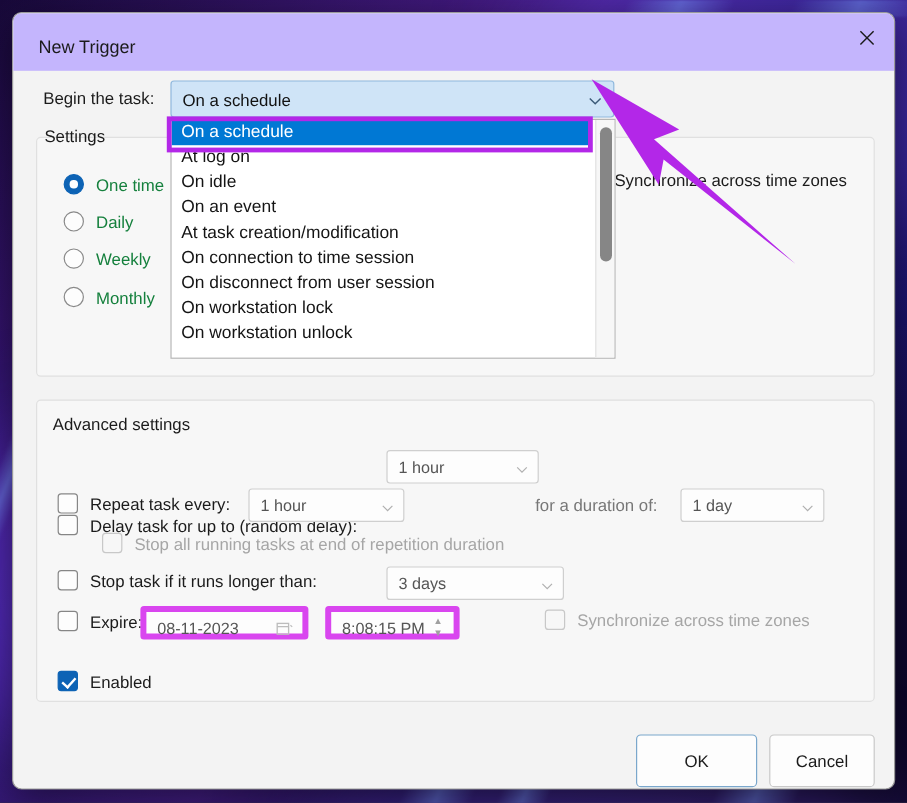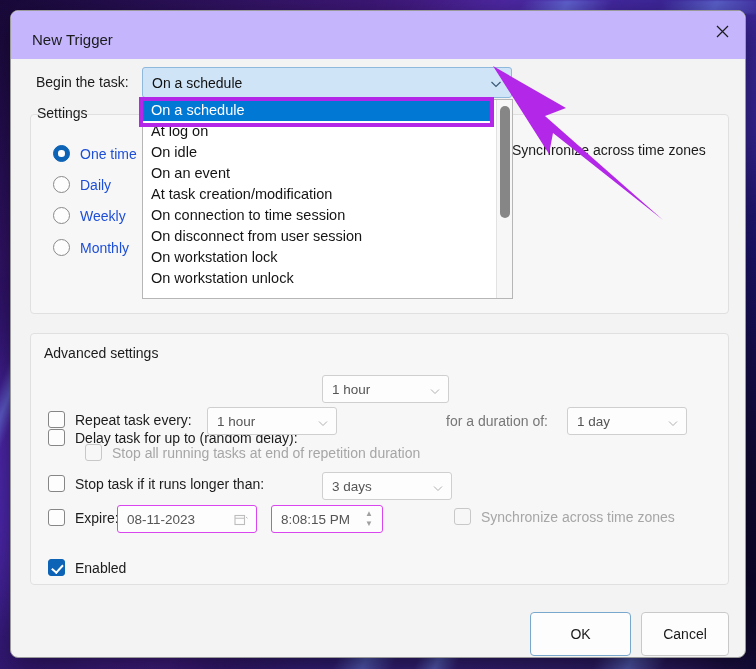--- a/index.html
+++ b/index.html
@@ -216,21 +216,21 @@
     background: #0d63b5;
   }
   .radio.checked::after {
     content: "";
     position: absolute;
     left: 4.2px; top: 4.2px;
     width: 6.6px; height: 6.6px;
     border-radius: 50%;
     background: #ffffff;
   }
-  .radio-label { font-size: 14px; color: #1d4ed8; }
+  .radio-label { font-size: 14px; color: #15803d; }
 
   .sync-settings {
     position: absolute;
     left: 501px;
     top: 131px;
     font-size: 14px;
     color: #1b1b1b;
     z-index: 15;
   }
 
@@ -296,21 +296,21 @@
 
   .small-label {
     position: absolute;
     font-size: 14px;
     color: #777;
   }
 
   .datefield {
     position: absolute;
     background: #fdfdfd;
-    border: 1px solid #d946ef;
+    border: 5px solid #d946ef;
     border-radius: 3px;
     height: 28px;
   }
   .datefield .val {
     position: absolute;
     left: 9px; top: 6px;
     font-size: 13.5px;
     color: #555;
   }
   .cal-icon {
@@ -486,21 +486,21 @@
 
   <div class="adv-row" style="left:74px; top:433px;">
     <div class="chk disabled"></div>
     <span class="adv-label dim">Stop all running tasks at end of repetition duration</span>
   </div>
 
   <div class="adv-row" style="left:37px; top:464px;">
     <div class="chk"></div>
     <span class="adv-label">Stop task if it runs longer than:</span>
   </div>
-  <div class="dropfield" style="left:311px; top:461px; width:130px;">
+  <div class="dropfield" style="left:311px; top:461px; width:148px;">
     <span class="val">3 days</span>
     <svg class="arr" viewBox="0 0 12 12">
       <path d="M2 4.5 L6 8.5 L10 4.5" stroke="currentColor" stroke-width="1" fill="none"></path>
     </svg>
   </div>
 
   <div class="adv-row" style="left:37px; top:498px;">
     <div class="chk"></div>
     <span class="adv-label">Expire:</span>
   </div>

